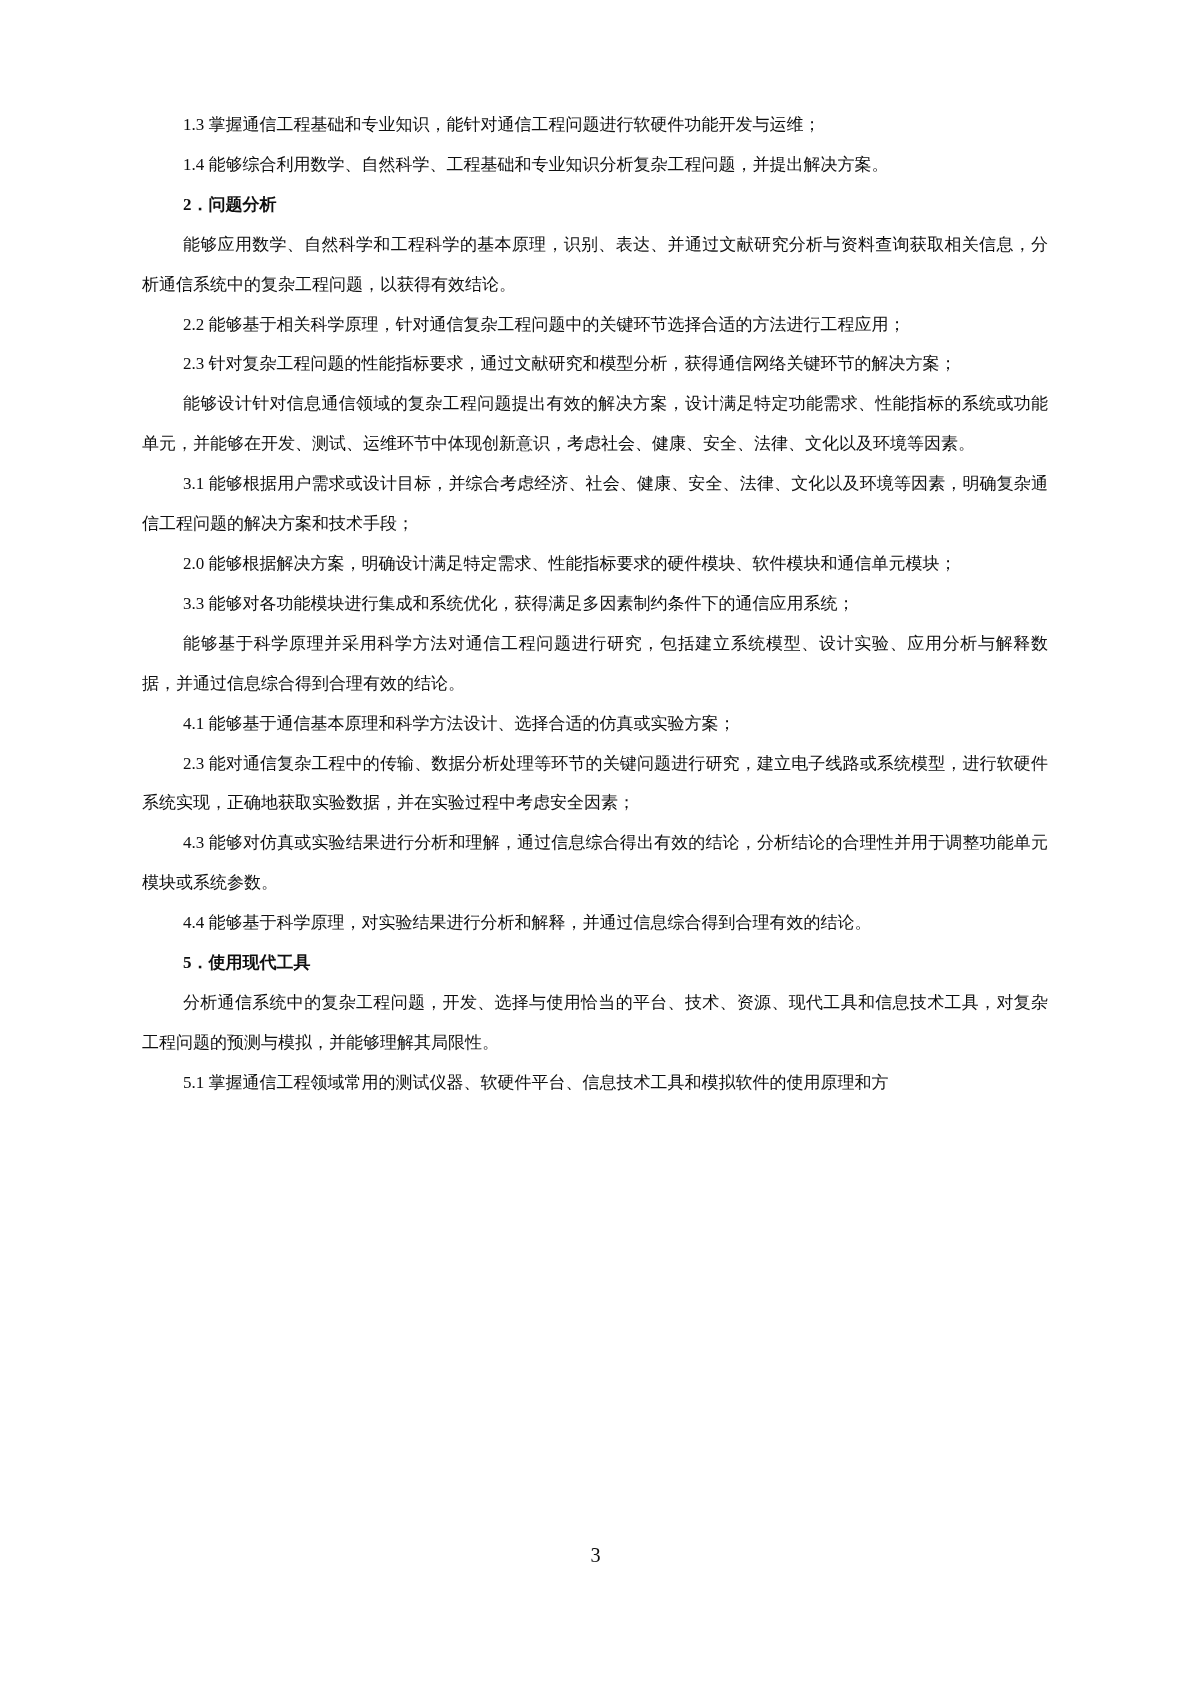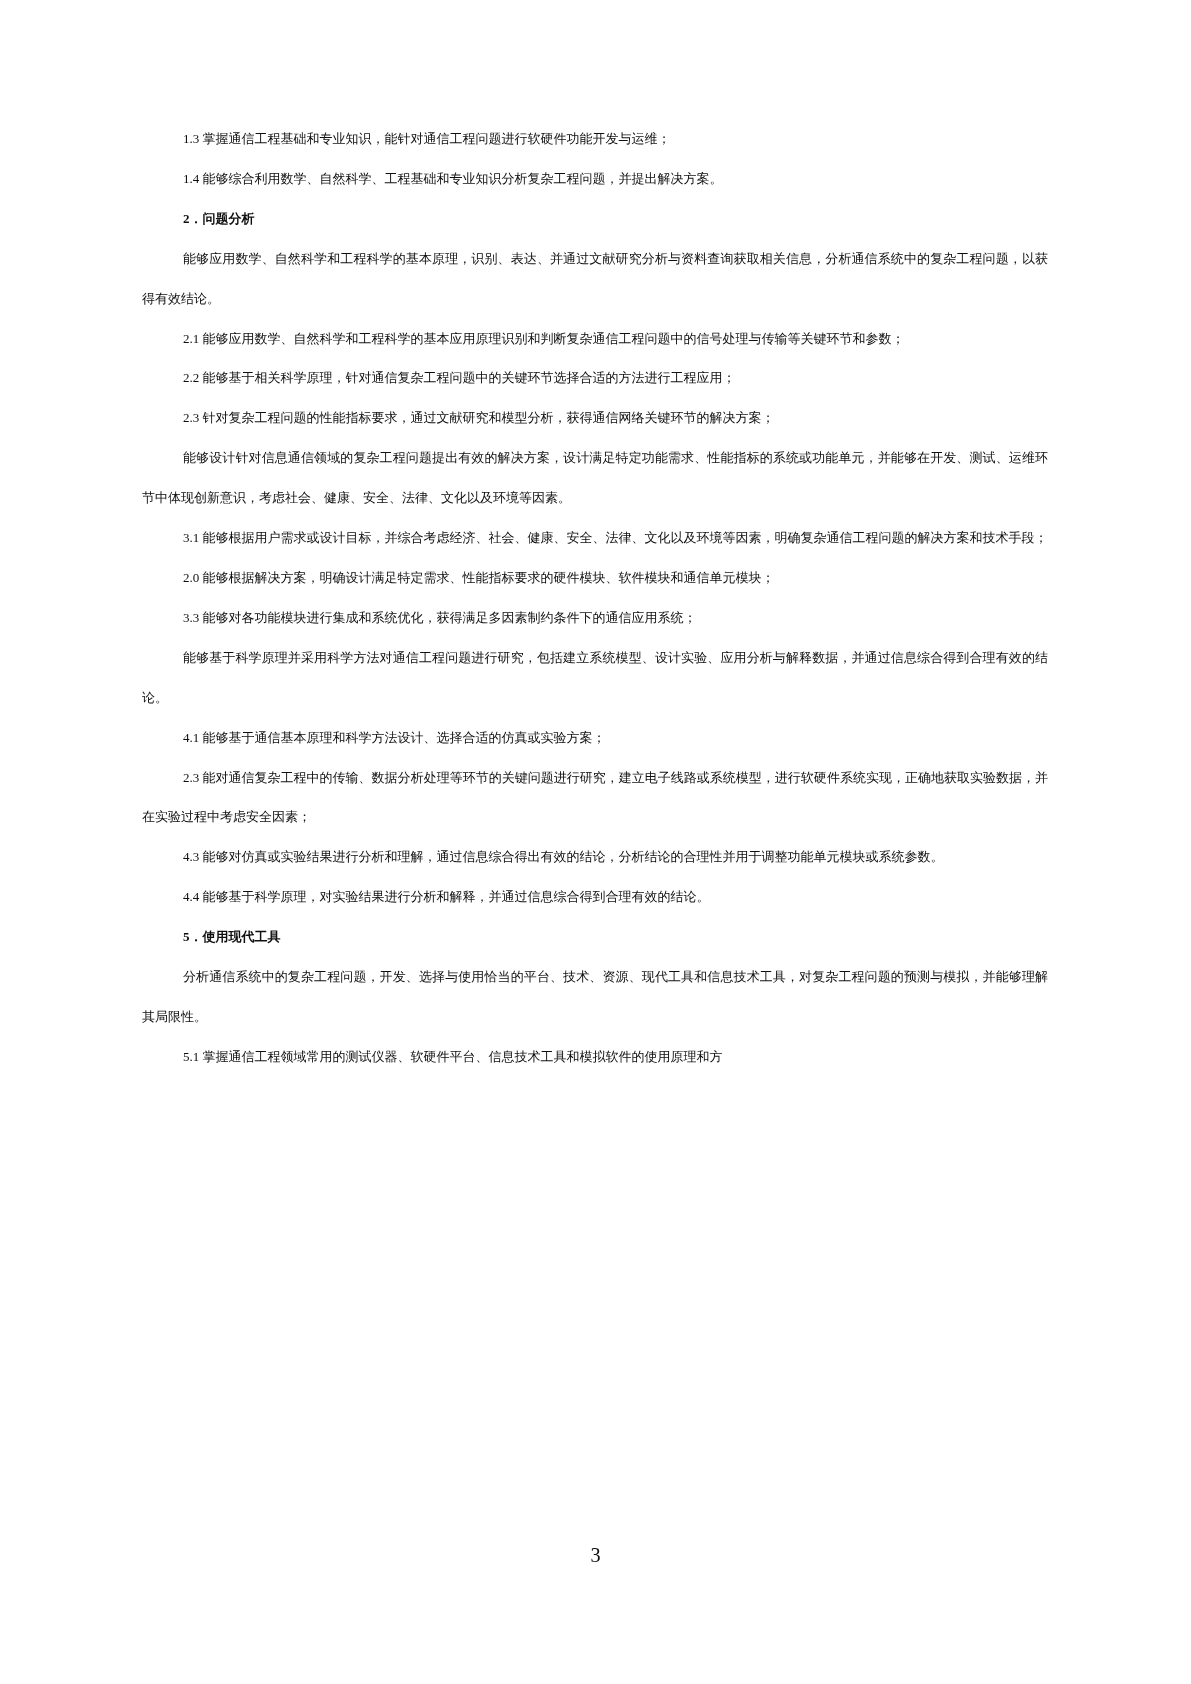--- a/index.html
+++ b/index.html
@@ -12,23 +12,23 @@
     width: 1191px;
     height: 1684px;
     background: #ffffff;
     overflow: hidden;
     color: #0f0f0f;
     font-family: "Liberation Serif", "DejaVu Serif", serif;
   }
   .content {
     position: absolute;
     left: 142px;
-    top: 119px;
+    top: 105px;
     width: 906px;
-    font-size: 13px;
+    font-size: 17px;
     line-height: 39.9px;
     text-align: justify;
     text-justify: inter-ideograph;
   }
   .para {
     margin: 0;
     padding: 0;
     text-indent: 41px;
   }
   .heading {
@@ -46,21 +46,20 @@
 </style>
 </head>
 <body>
 
 <div class="page">
   <div class="content">
       <p class="para">1.3 掌握通信工程基础和专业知识，能针对通信工程问题进行软硬件功能开发与运维；</p>
       <p class="para">1.4 能够综合利用数学、自然科学、工程基础和专业知识分析复杂工程问题，并提出解决方案。</p>
       <p class="para heading">2．问题分析</p>
       <p class="para">能够应用数学、自然科学和工程科学的基本原理，识别、表达、并通过文献研究分析与资料查询获取相关信息，分析通信系统中的复杂工程问题，以获得有效结论。</p>
-      <p class="para">2.1 能够应用数学、自然科学和工程科学的基本应用原理识别和判断复杂通信工程问题中的信号处理与传输等关键环节和参数；</p>
       <p class="para">2.2 能够基于相关科学原理，针对通信复杂工程问题中的关键环节选择合适的方法进行工程应用；</p>
       <p class="para">2.3 针对复杂工程问题的性能指标要求，通过文献研究和模型分析，获得通信网络关键环节的解决方案；</p>
       <p class="para">能够设计针对信息通信领域的复杂工程问题提出有效的解决方案，设计满足特定功能需求、性能指标的系统或功能单元，并能够在开发、测试、运维环节中体现创新意识，考虑社会、健康、安全、法律、文化以及环境等因素。</p>
       <p class="para">3.1 能够根据用户需求或设计目标，并综合考虑经济、社会、健康、安全、法律、文化以及环境等因素，明确复杂通信工程问题的解决方案和技术手段；</p>
       <p class="para">2.0 能够根据解决方案，明确设计满足特定需求、性能指标要求的硬件模块、软件模块和通信单元模块；</p>
       <p class="para">3.3 能够对各功能模块进行集成和系统优化，获得满足多因素制约条件下的通信应用系统；</p>
       <p class="para">能够基于科学原理并采用科学方法对通信工程问题进行研究，包括建立系统模型、设计实验、应用分析与解释数据，并通过信息综合得到合理有效的结论。</p>
       <p class="para">4.1 能够基于通信基本原理和科学方法设计、选择合适的仿真或实验方案；</p>
       <p class="para">2.3 能对通信复杂工程中的传输、数据分析处理等环节的关键问题进行研究，建立电子线路或系统模型，进行软硬件系统实现，正确地获取实验数据，并在实验过程中考虑安全因素；</p>
       <p class="para">4.3 能够对仿真或实验结果进行分析和理解，通过信息综合得出有效的结论，分析结论的合理性并用于调整功能单元模块或系统参数。</p>

